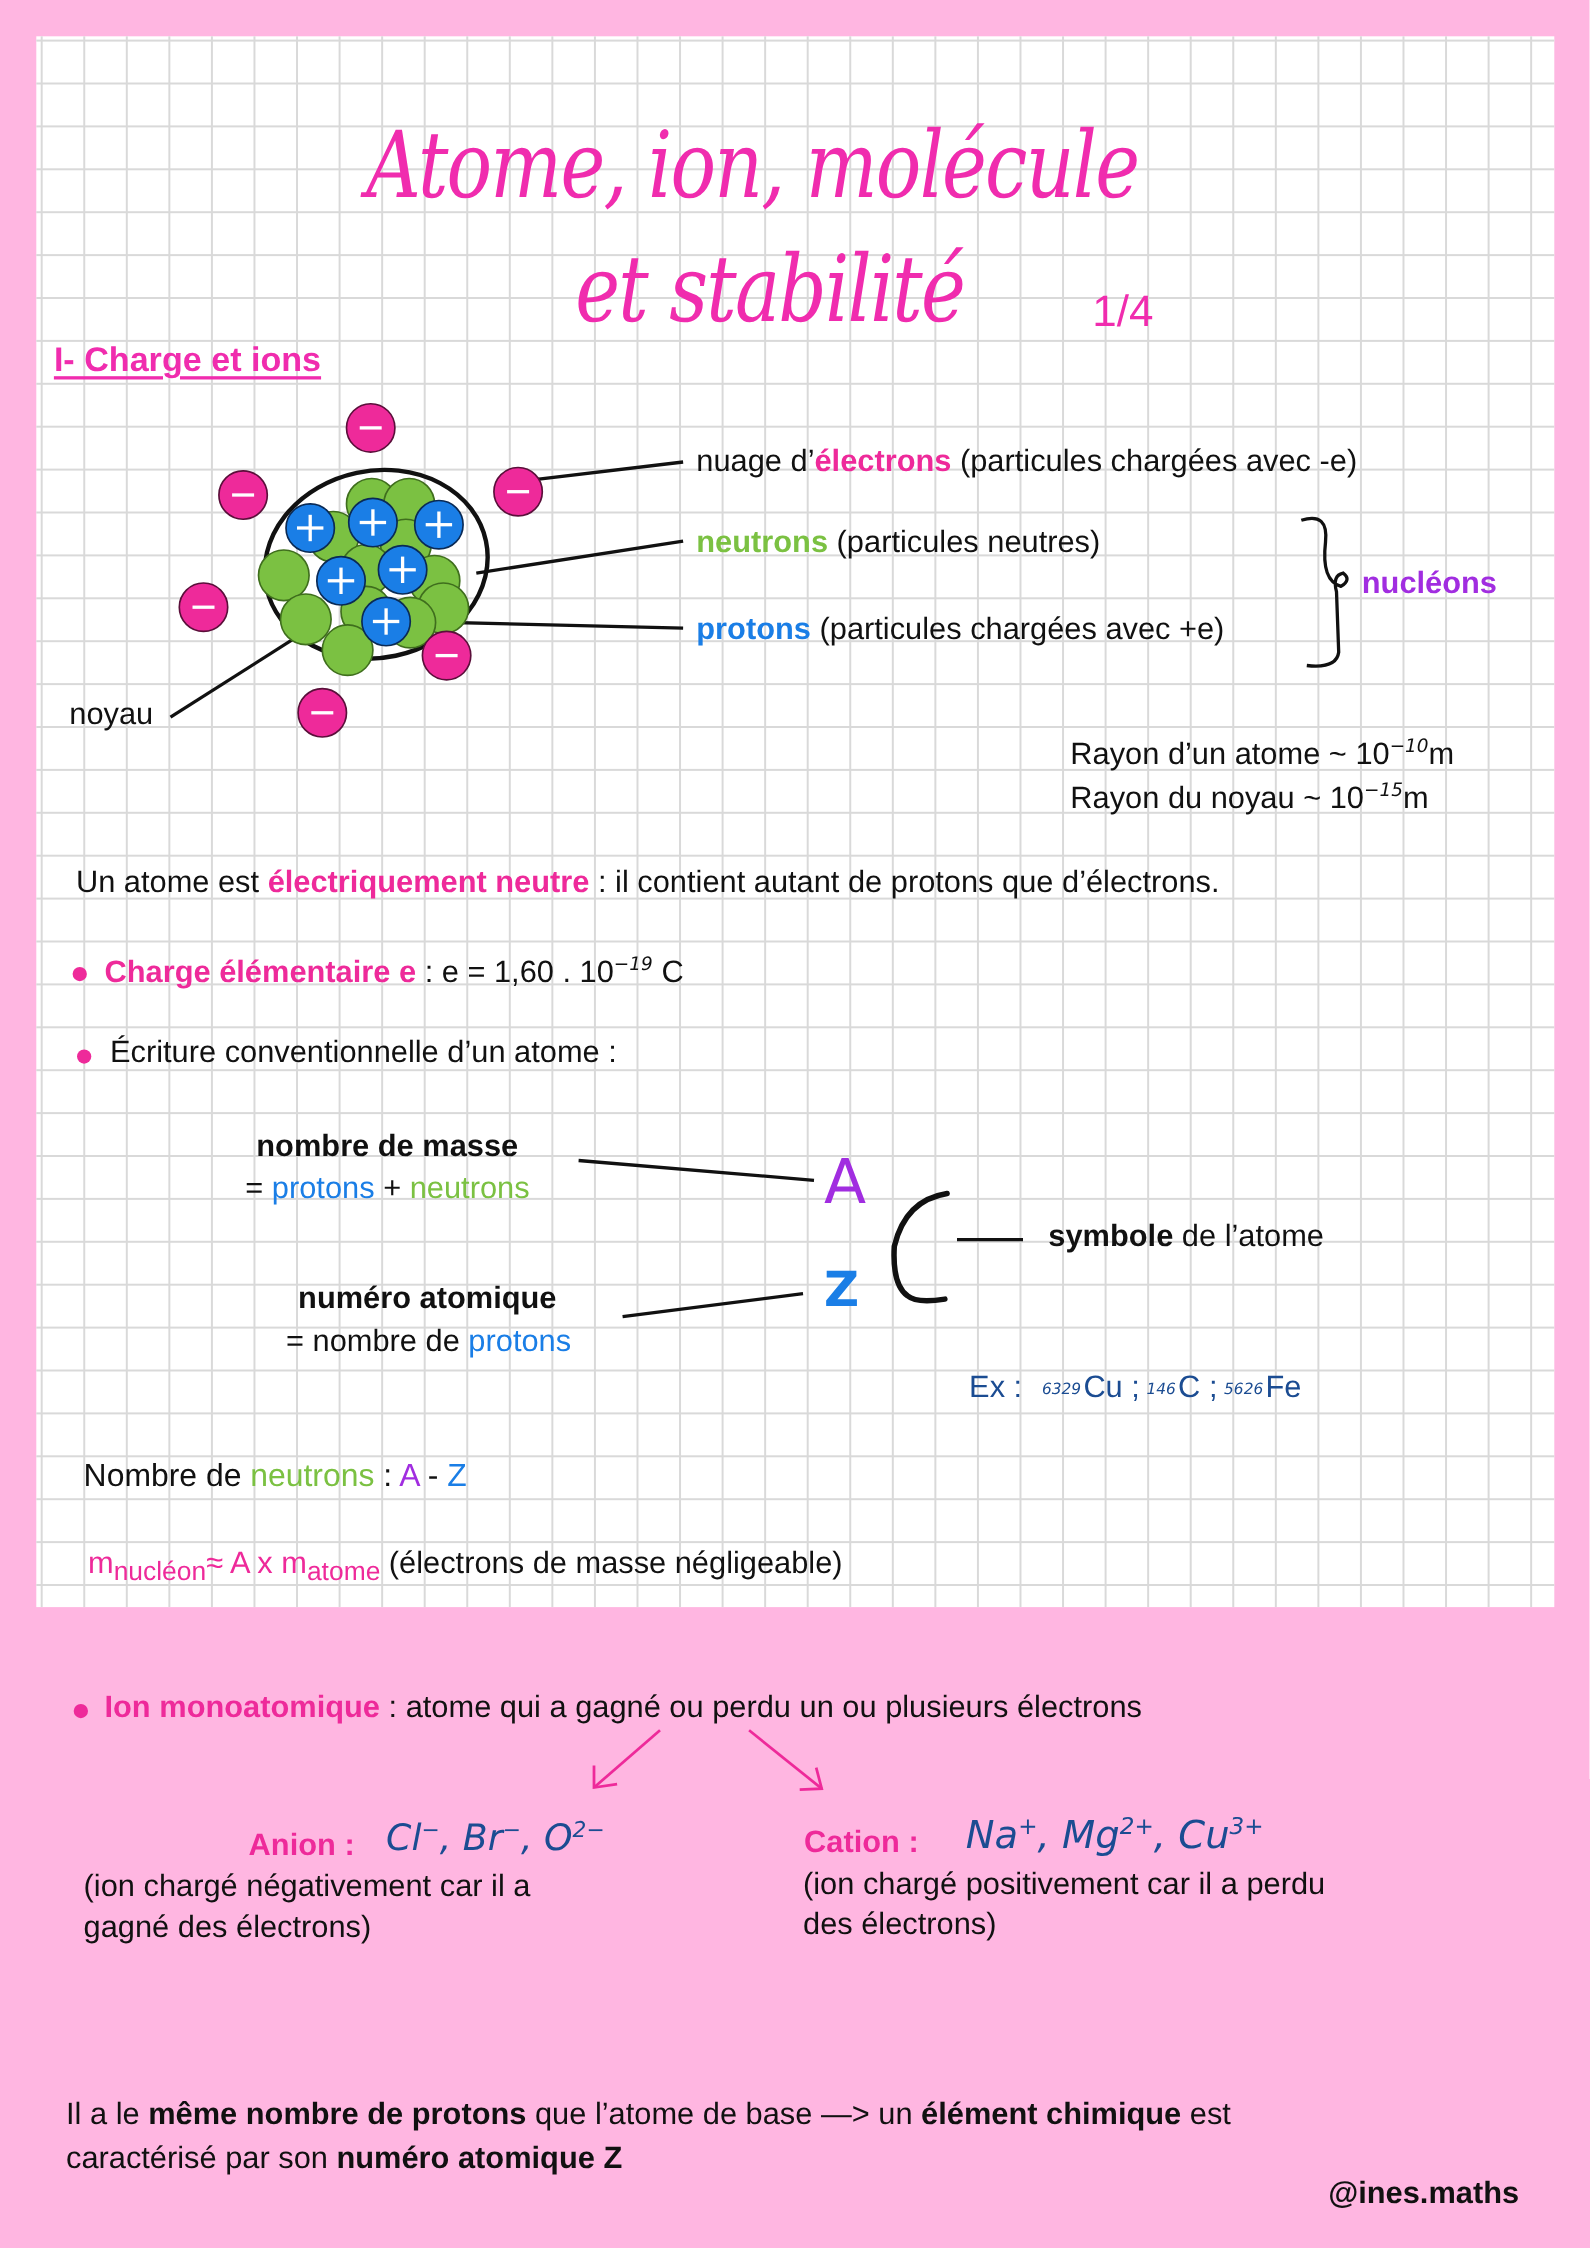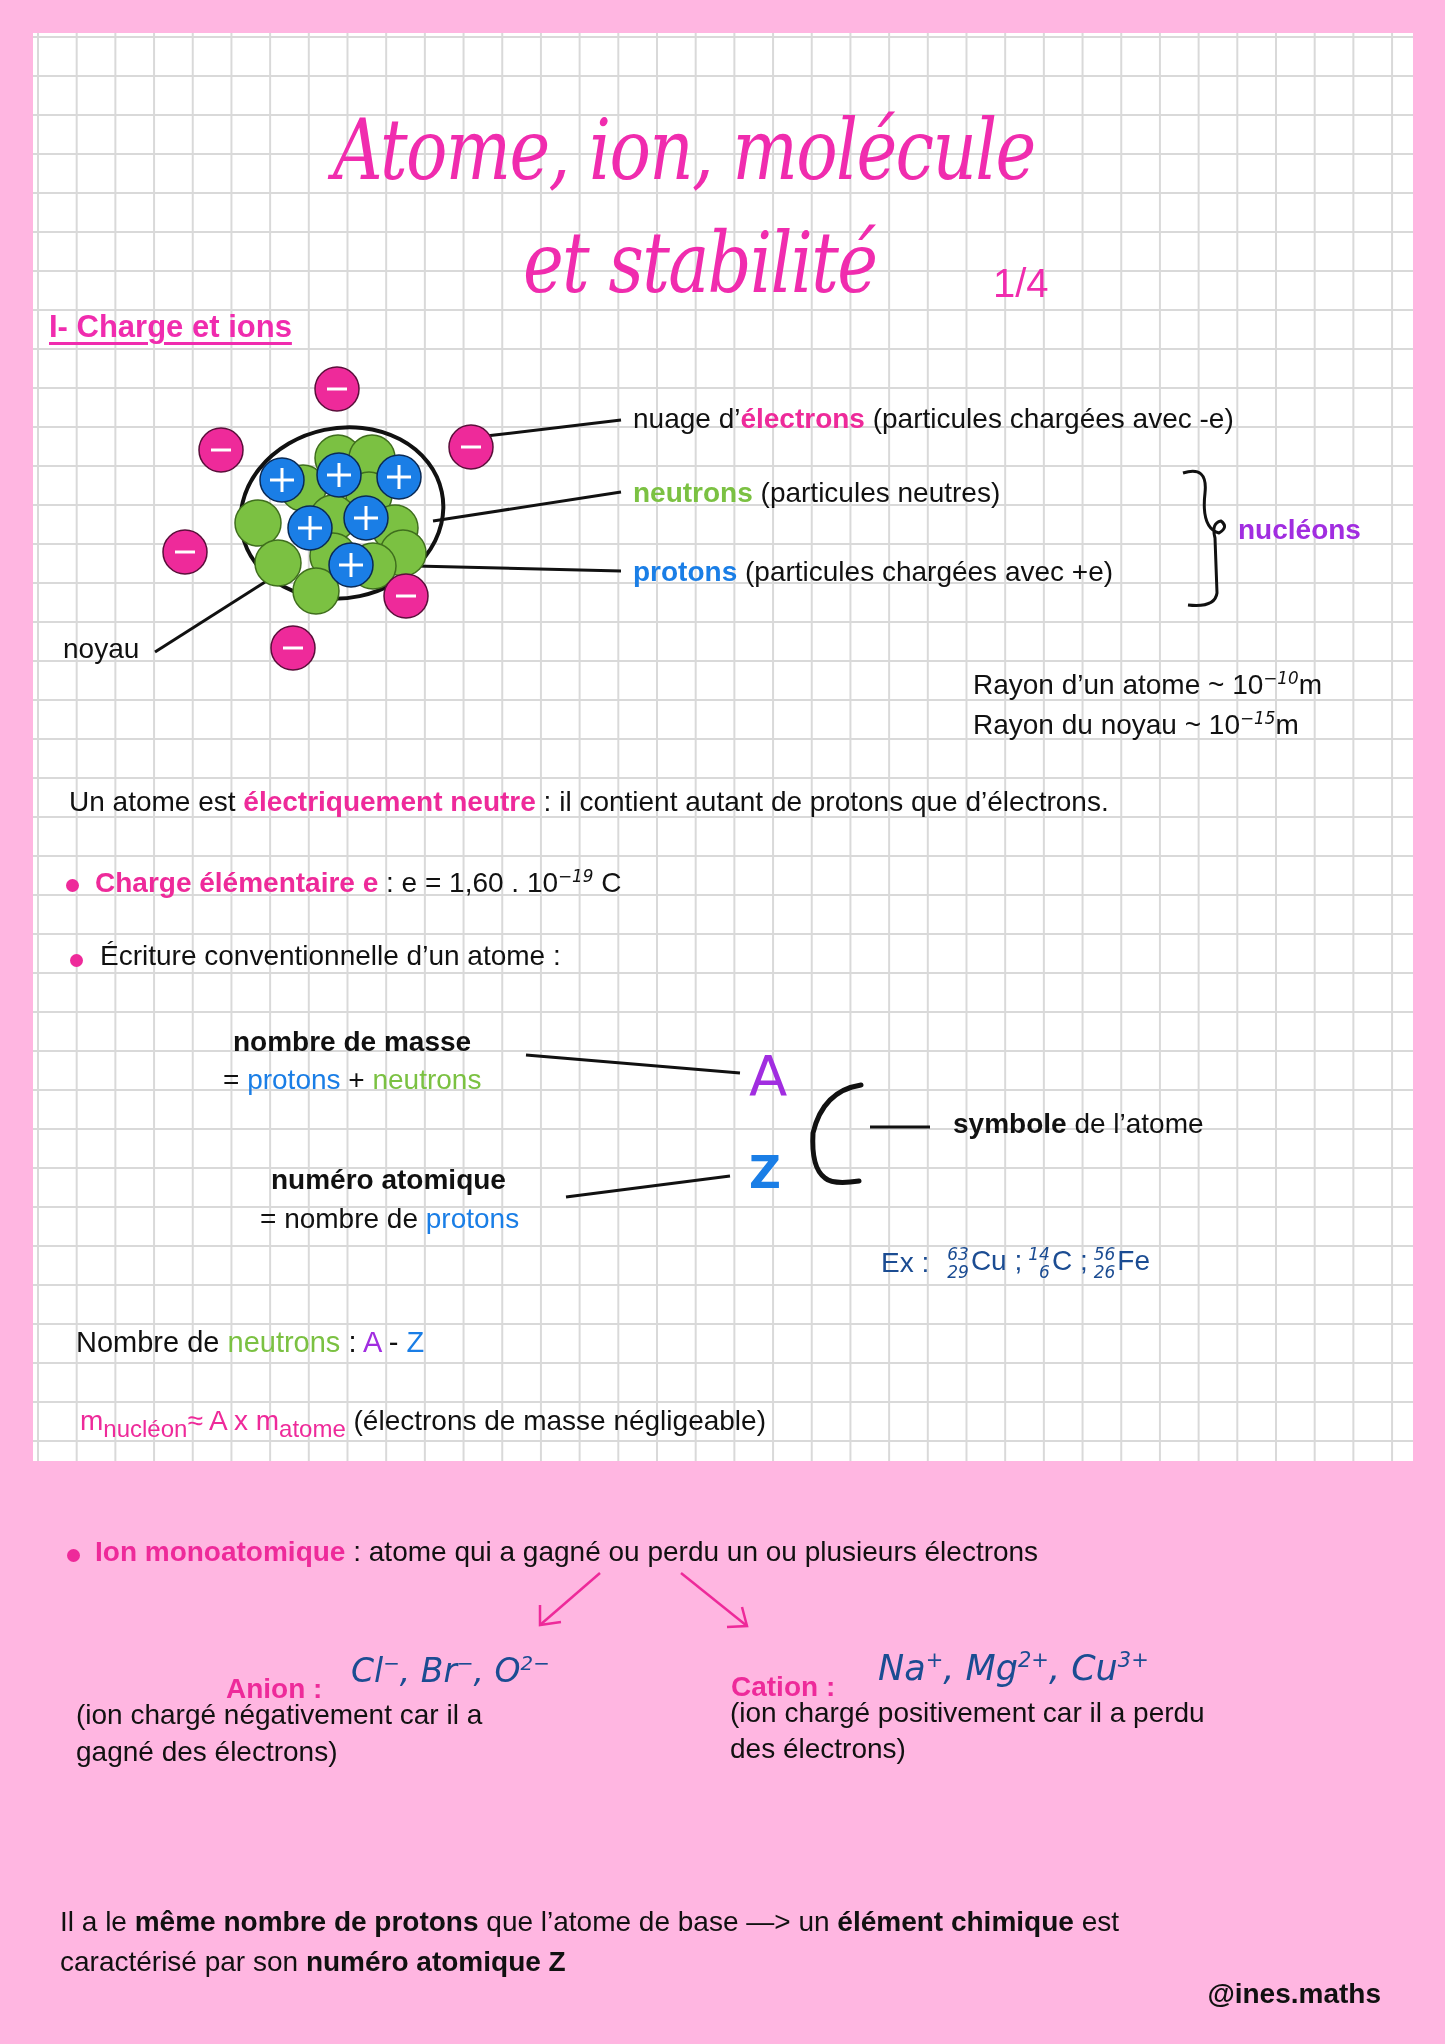--- a/index.html
+++ b/index.html
@@ -16,21 +16,21 @@
     left: 33px; top: 33px;
     width: 1380px; height: 1428px;
     background-color: #ffffff;
     background-image:
       linear-gradient(to right, #d9d9d9 0, #d9d9d9 2px, transparent 2px),
       linear-gradient(to bottom, #d9d9d9 0, #d9d9d9 2px, transparent 2px);
     background-size: 38.7px 39px;
     background-position: 4px 3px;
   }
   .abs { position: absolute; white-space: nowrap; }
-  .pink { color: #ee2a9a; margin-top: 12px; }
+  .pink { color: #ee2a9a; }
   .blue { color: #1a7ee6; }
   .green { color: #7bc142; }
   .purple { color: #a12de0; }
   .navy { color: #1b4c92; }
   .b { font-weight: bold; }
   .title {
     font-family: "DejaVu Serif", serif;
     font-style: italic;
     color: #f02cae;
     font-size: 84px;
@@ -49,22 +49,22 @@
     font-family: "DejaVu Sans", sans-serif;
     font-style: italic;
   }
   sup.s, sub.s { font-size: 60%; }
   .bullet {
     width: 13px; height: 13px; border-radius: 50%;
     background: #ee2a9a; position: absolute;
   }
   .iso { display: inline-block; position: relative; }
   .iso .stack {
-    display: inline-flex; flex-direction: column; align-items: flex-end;
-    font-size: 17px; line-height: 18px; vertical-align: middle; margin-right: 2px;
+    display: inline-flex; flex-direction: row; align-items: flex-end;
+    font-size: 14px; line-height: 18px; vertical-align: middle; margin-right: 2px;
     font-family: "DejaVu Sans", sans-serif; font-style: italic;
   }
   svg { position: absolute; overflow: visible; }
 </style>
 </head>
 <body>
 
 <div class="page">
 
   <div class="abs title" style="left:300px; top:75px;">Atome, ion, molécule</div>

